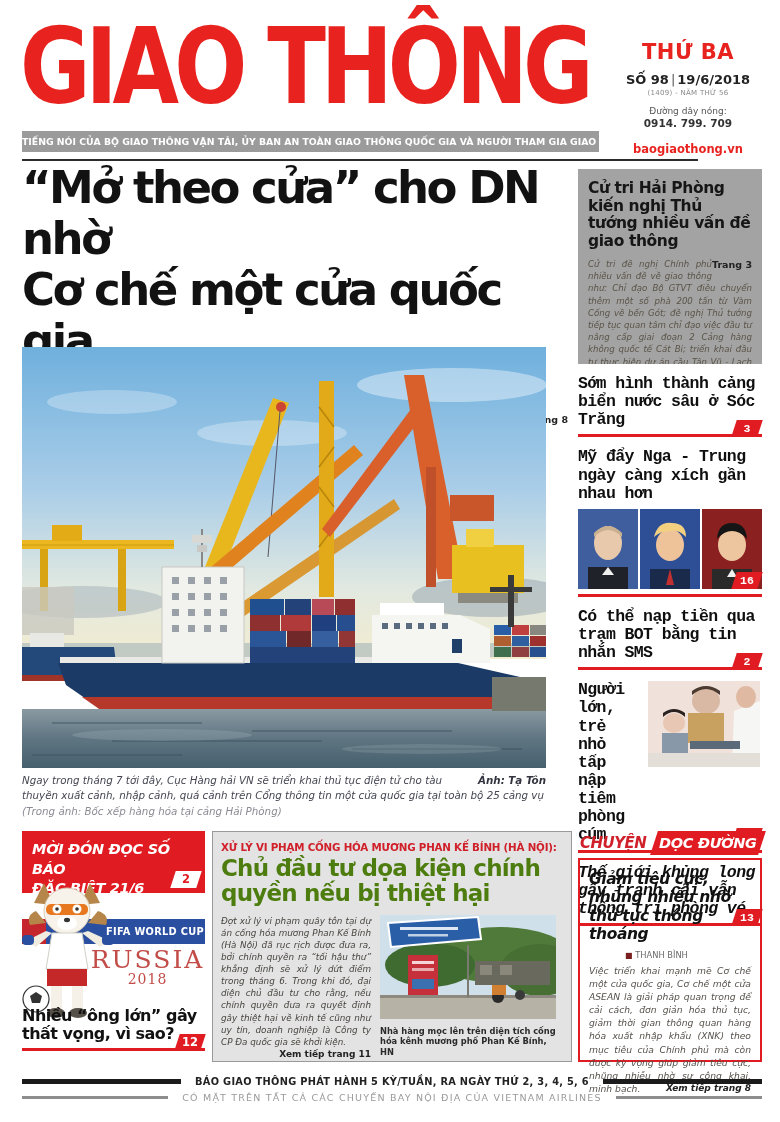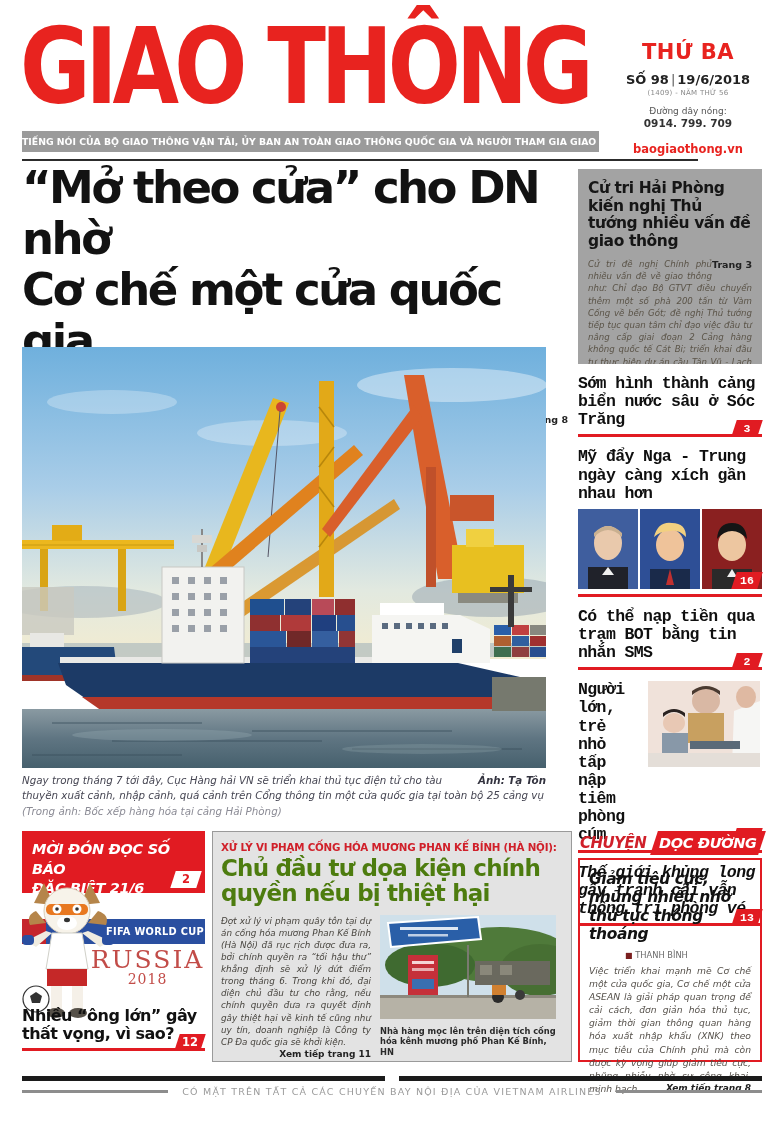--- a/index.html
+++ b/index.html
@@ -487,20 +487,21 @@
       <div class="colmn-body">
         <span>Việc triển khai mạnh mẽ Cơ chế một cửa quốc gia, Cơ chế một cửa ASEAN là giải pháp quan trọng để cải cách, đơn giản hóa thủ tục, giảm thời gian thông quan hàng hóa xuất nhập khẩu (XNK) theo mục tiêu của Chính phủ mà còn được kỳ vọng giúp giảm tiêu cực, nhũng nhiễu nhờ sự công khai, minh bạch.</span>
         <span class="continue">Xem tiếp trang 8</span>
       </div>
     </div>
   </div>
 
   <div class="footer">
     <div class="f-row">
       <div class="f-bar1"></div>
+      <div class="f-t1">BÁO GIAO THÔNG PHÁT HÀNH 5 KỲ/TUẦN, RA NGÀY THỨ 2, 3, 4, 5, 6</div>
       <div class="f-bar1"></div>
     </div>
     <div class="f-row">
       <div class="f-bar2"></div>
       <div class="f-t2">CÓ MẶT TRÊN TẤT CẢ CÁC CHUYẾN BAY NỘI ĐỊA CỦA VIETNAM AIRLINES</div>
       <div class="f-bar2"></div>
     </div>
   </div>
 
 </div>

